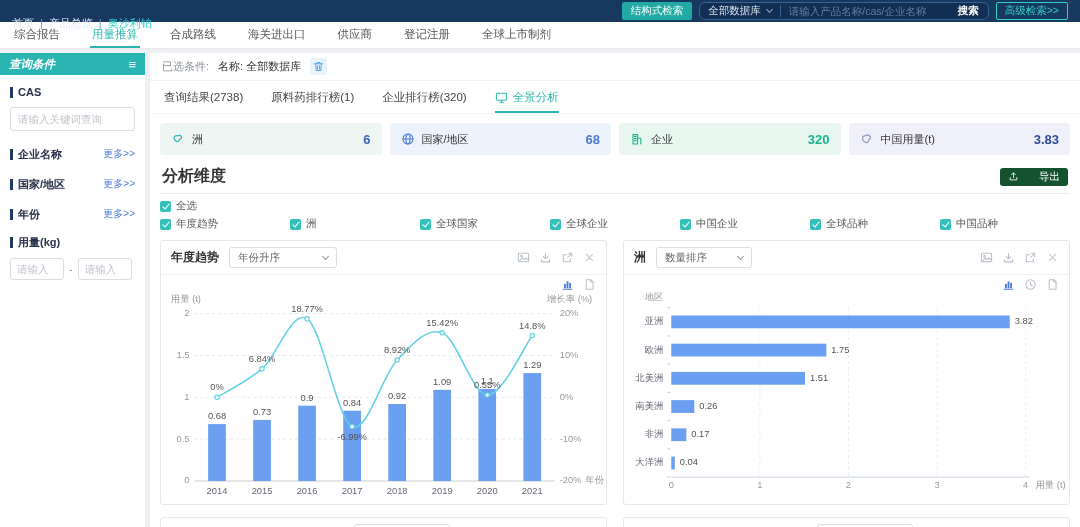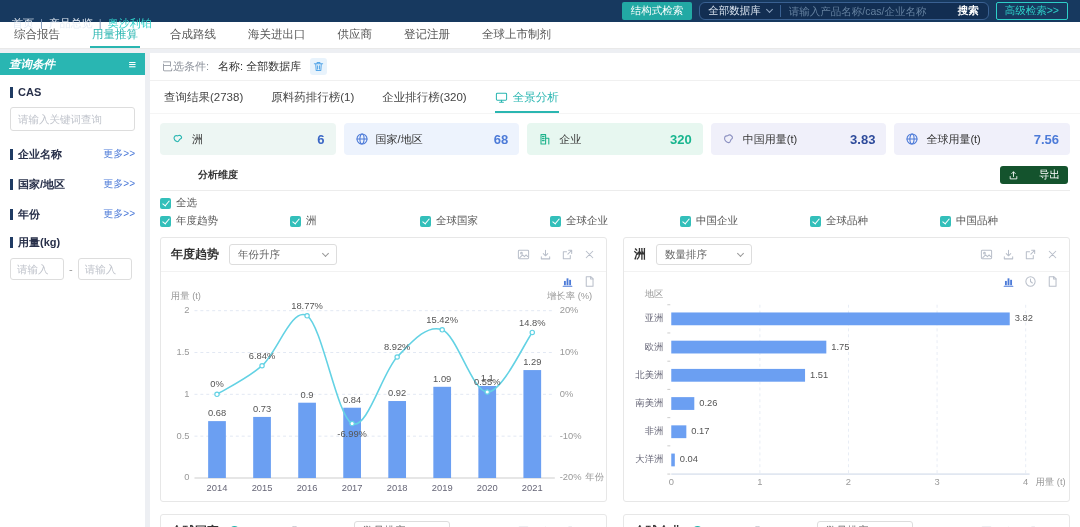--- a/index.html
+++ b/index.html
@@ -60,21 +60,21 @@
   .stat .lbl{margin-left:7px;white-space:nowrap;}
   .stat .val{margin-left:auto;font-weight:bold;font-size:13px;}
   .s1{background:#edf6f3;} .s1 .ic{color:#2ab6b1;} .s1 .val{color:#3a66c5;}
   .s2{background:#edf3fd;} .s2 .ic{color:#4d7bd8;} .s2 .val{color:#4d7bd8;}
   .s3{background:#e7f7f0;} .s3 .ic{color:#1fb38c;} .s3 .val{color:#17b58e;}
   .s4{background:#f0f0fa;} .s4 .ic{color:#8a8fc0;} .s4 .val{color:#2e4b9b;}
   .s5{background:#f0f0fa;} .s5 .ic{color:#4d7bd8;} .s5 .val{color:#4d7bd8;}
 
   .analysis{padding:1px 10px 2px;}
   .an-head{display:flex;align-items:center;padding:3px 2px;}
-  .an-title{font-size:10px;font-weight:bold;color:#333;margin-left:36px;}
+  .an-title{font-size:16px;font-weight:bold;color:#333;}
   .btn-export{margin-left:auto;background:#14532d;color:#fff;font-size:10.5px;padding:2px 8px;border-radius:3px;display:flex;align-items:center;gap:20px;cursor:pointer;}
   .an-div{border-top:1px solid #ececec;margin:3px 0 5px;}
   .an-row{display:flex;align-items:center;margin:4px 0;font-size:10.5px;color:#555;}
   .dim{display:flex;align-items:center;gap:5px;width:152px;cursor:pointer;}
   .cb{width:11px;height:11px;border-radius:2px;background:#33bfba;position:relative;display:inline-block;flex-shrink:0;}
   .cb::after{content:"";position:absolute;left:3.5px;top:1.2px;width:3px;height:6px;border:solid #fff;border-width:0 1.4px 1.4px 0;transform:rotate(40deg);}
 
   .chartsrow{display:flex;gap:16px;padding:3px 10px 0;}
   .chartsrow.bottom{margin-top:9px;}
   .card{flex:1;border:1px solid #e7e7e7;border-radius:3px;min-width:0;background:#fff;}
@@ -233,31 +233,20 @@
         <span class="val">320</span>
       </div>
       <div class="stat s4">
         <span class="ic big">
             <svg viewBox="0 0 14 14">
               <path d="M3 4.6c1-1.2 2.4-.4 3.2-1.2s2.2-.6 3 .2 1.6 1.2 1.2 2.4-1.2 1-1.6 2-0.6 2.4-1.8 2.6-2.2-.4-3-1.2S2.4 7.6 2.6 6.4 3 4.6 3 4.6z"></path>
             </svg>
           </span>
         <span class="lbl">中国用量(t)</span>
         <span class="val">3.83</span>
-      </div>
-      <div class="stat s5">
-        <span class="ic big">
-            <svg viewBox="0 0 14 14">
-              <circle cx="7" cy="7" r="5"></circle>
-              <ellipse cx="7" cy="7" rx="2.1" ry="5"></ellipse>
-              <path d="M2 7h10"></path>
-            </svg>
-          </span>
-        <span class="lbl">全球用量(t)</span>
-        <span class="val">7.56</span>
       </div>
     </div>
 
     <div class="analysis">
       <div class="an-head">
         <span class="an-title">分析维度</span>
         <span class="btn-export">
           <span class="ic" style="width:11px;height:11px;">
               <svg viewBox="0 0 14 14">
                 <path d="M7 8.3V2.6M4.7 4.6L7 2.3l2.3 2.3M2.8 8.3v3h8.4v-3"></path>

